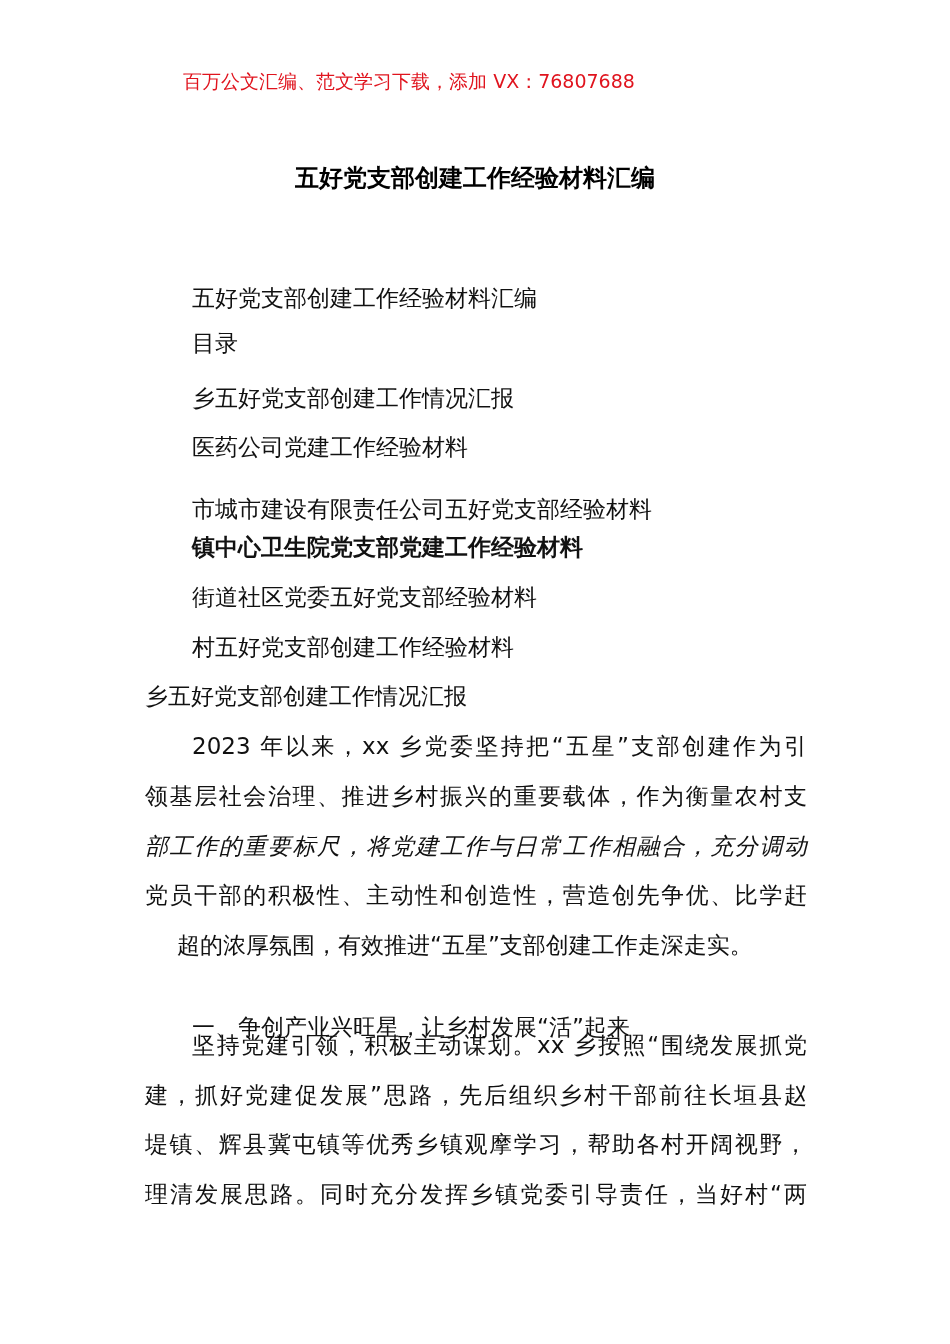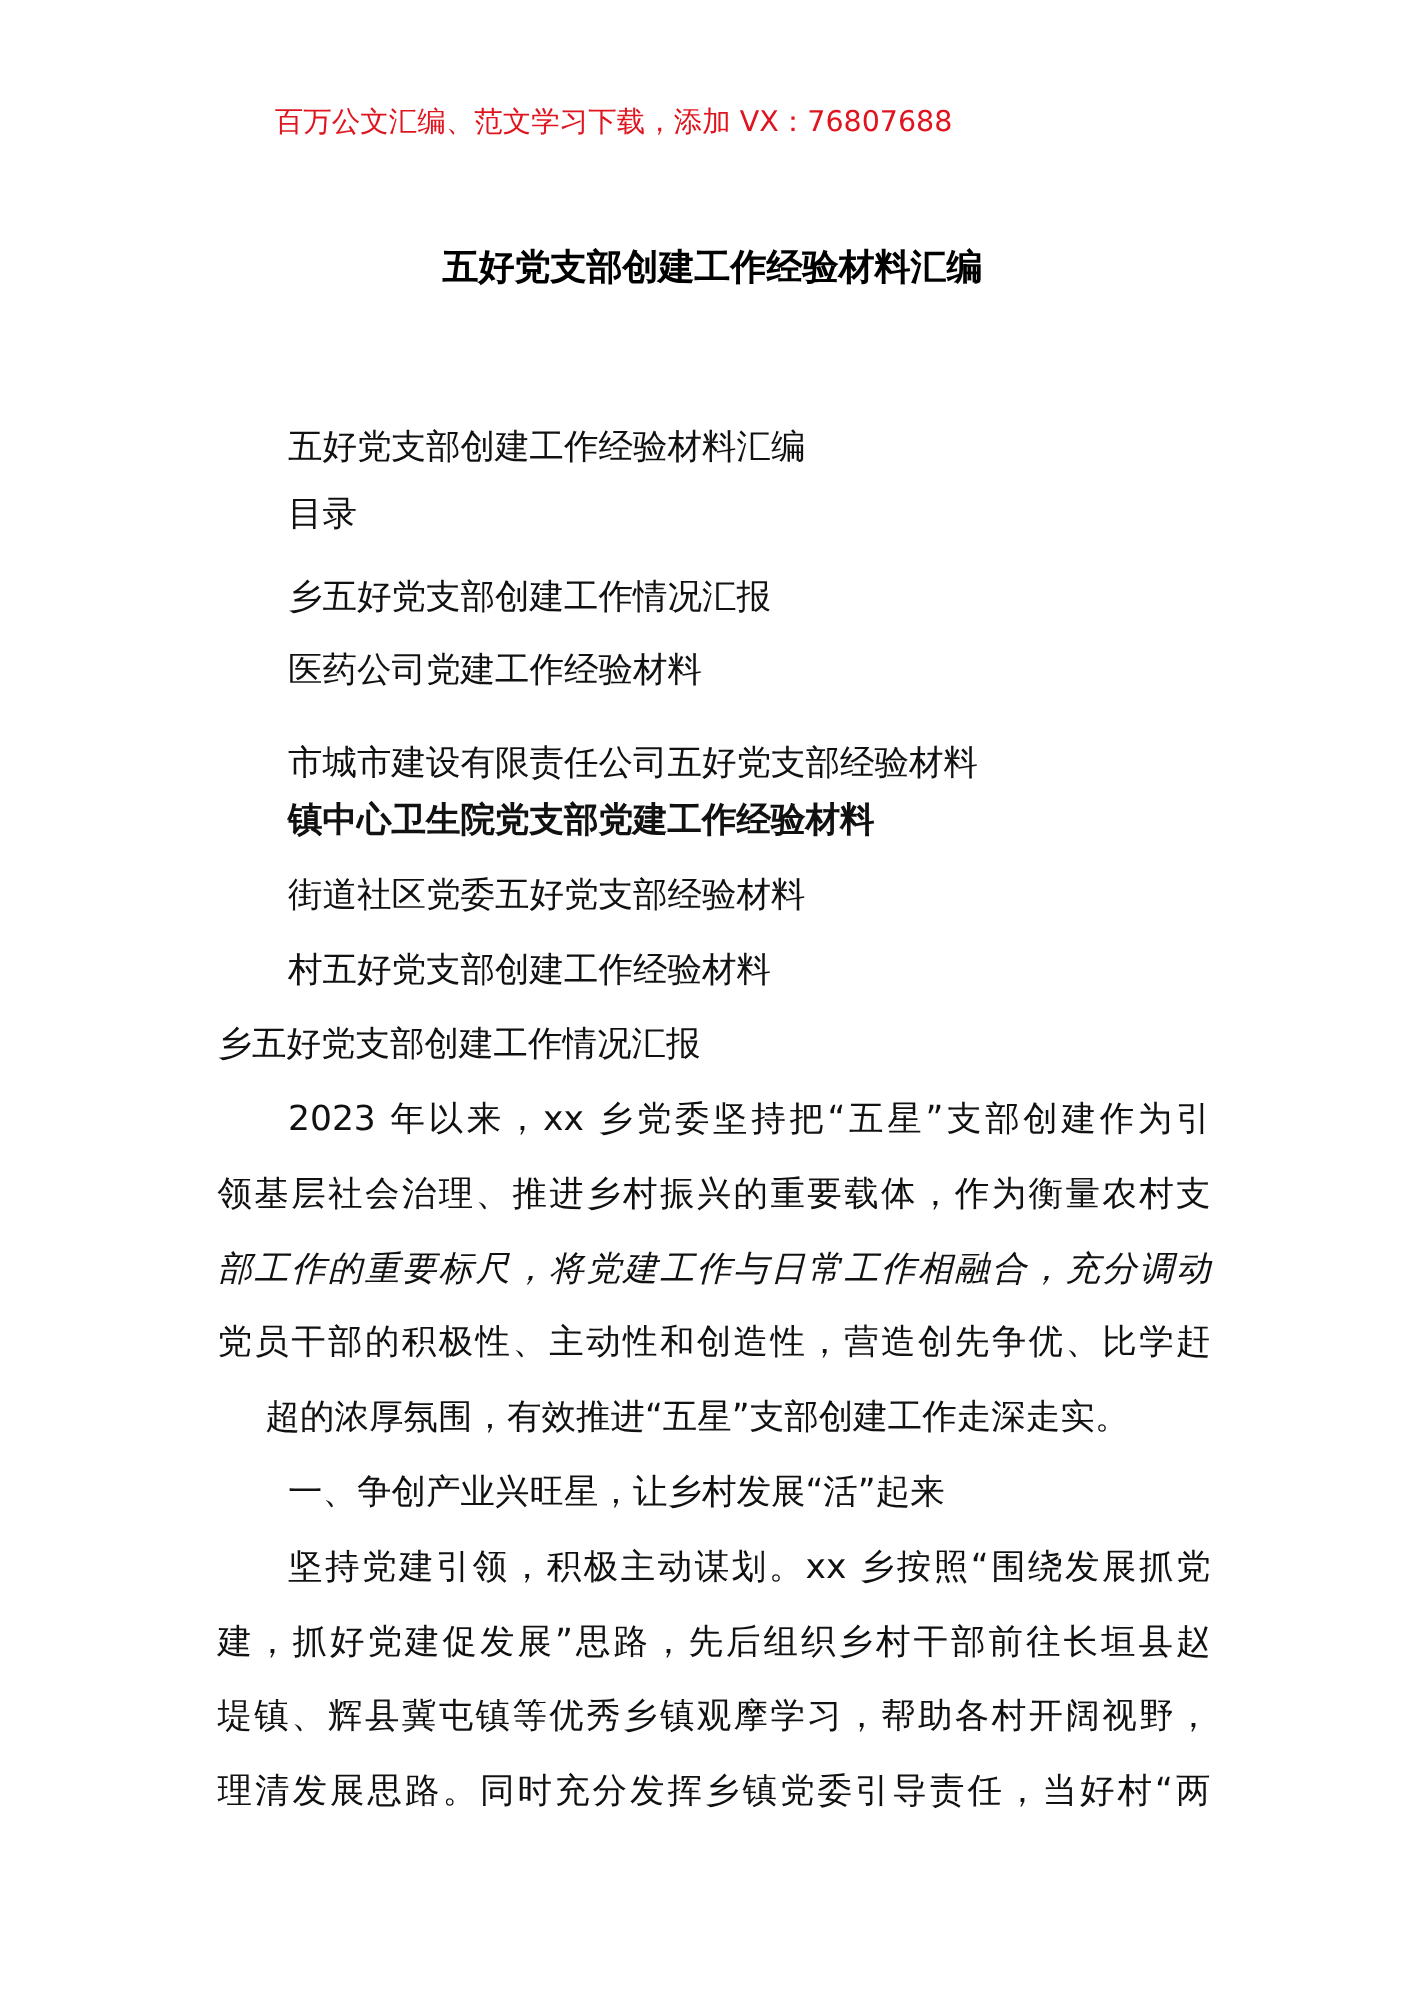--- a/index.html
+++ b/index.html
@@ -72,18 +72,18 @@
 <div class="line toc-line" style="top:630px;">村五好党支部创建工作经验材料</div>
 
 <div class="line section-line" style="top:679px;">乡五好党支部创建工作情况汇报</div>
 
 <div class="line para-line para-first" style="top:729px;">2023 年以来，xx 乡党委坚持把“五星”支部创建作为引</div>
 <div class="line para-line" style="top:779px;">领基层社会治理、推进乡村振兴的重要载体，作为衡量农村支</div>
 <div class="line para-line" style="top:829px;font-style:italic;">部工作的重要标尺，将党建工作与日常工作相融合，充分调动</div>
 <div class="line para-line" style="top:878px;">党员干部的积极性、主动性和创造性，营造创先争优、比学赶</div>
 <div class="line para-line para-last" style="top:928px;">超的浓厚氛围，有效推进“五星”支部创建工作走深走实。</div>
 
-<div class="line toc-line" style="top:978px;">一、争创产业兴旺星，让乡村发展“活”起来</div>
+<div class="line toc-line" style="top:1010px;">一、争创产业兴旺星，让乡村发展“活”起来</div>
 
 <div class="line para-line para-first" style="top:1028px;">坚持党建引领，积极主动谋划。xx 乡按照“围绕发展抓党</div>
 <div class="line para-line" style="top:1078px;">建，抓好党建促发展”思路，先后组织乡村干部前往长垣县赵</div>
 <div class="line para-line" style="top:1127px;">堤镇、辉县冀屯镇等优秀乡镇观摩学习，帮助各村开阔视野，</div>
 <div class="line para-line" style="top:1177px;">理清发展思路。同时充分发挥乡镇党委引导责任，当好村“两</div>
 
 </body></html>

